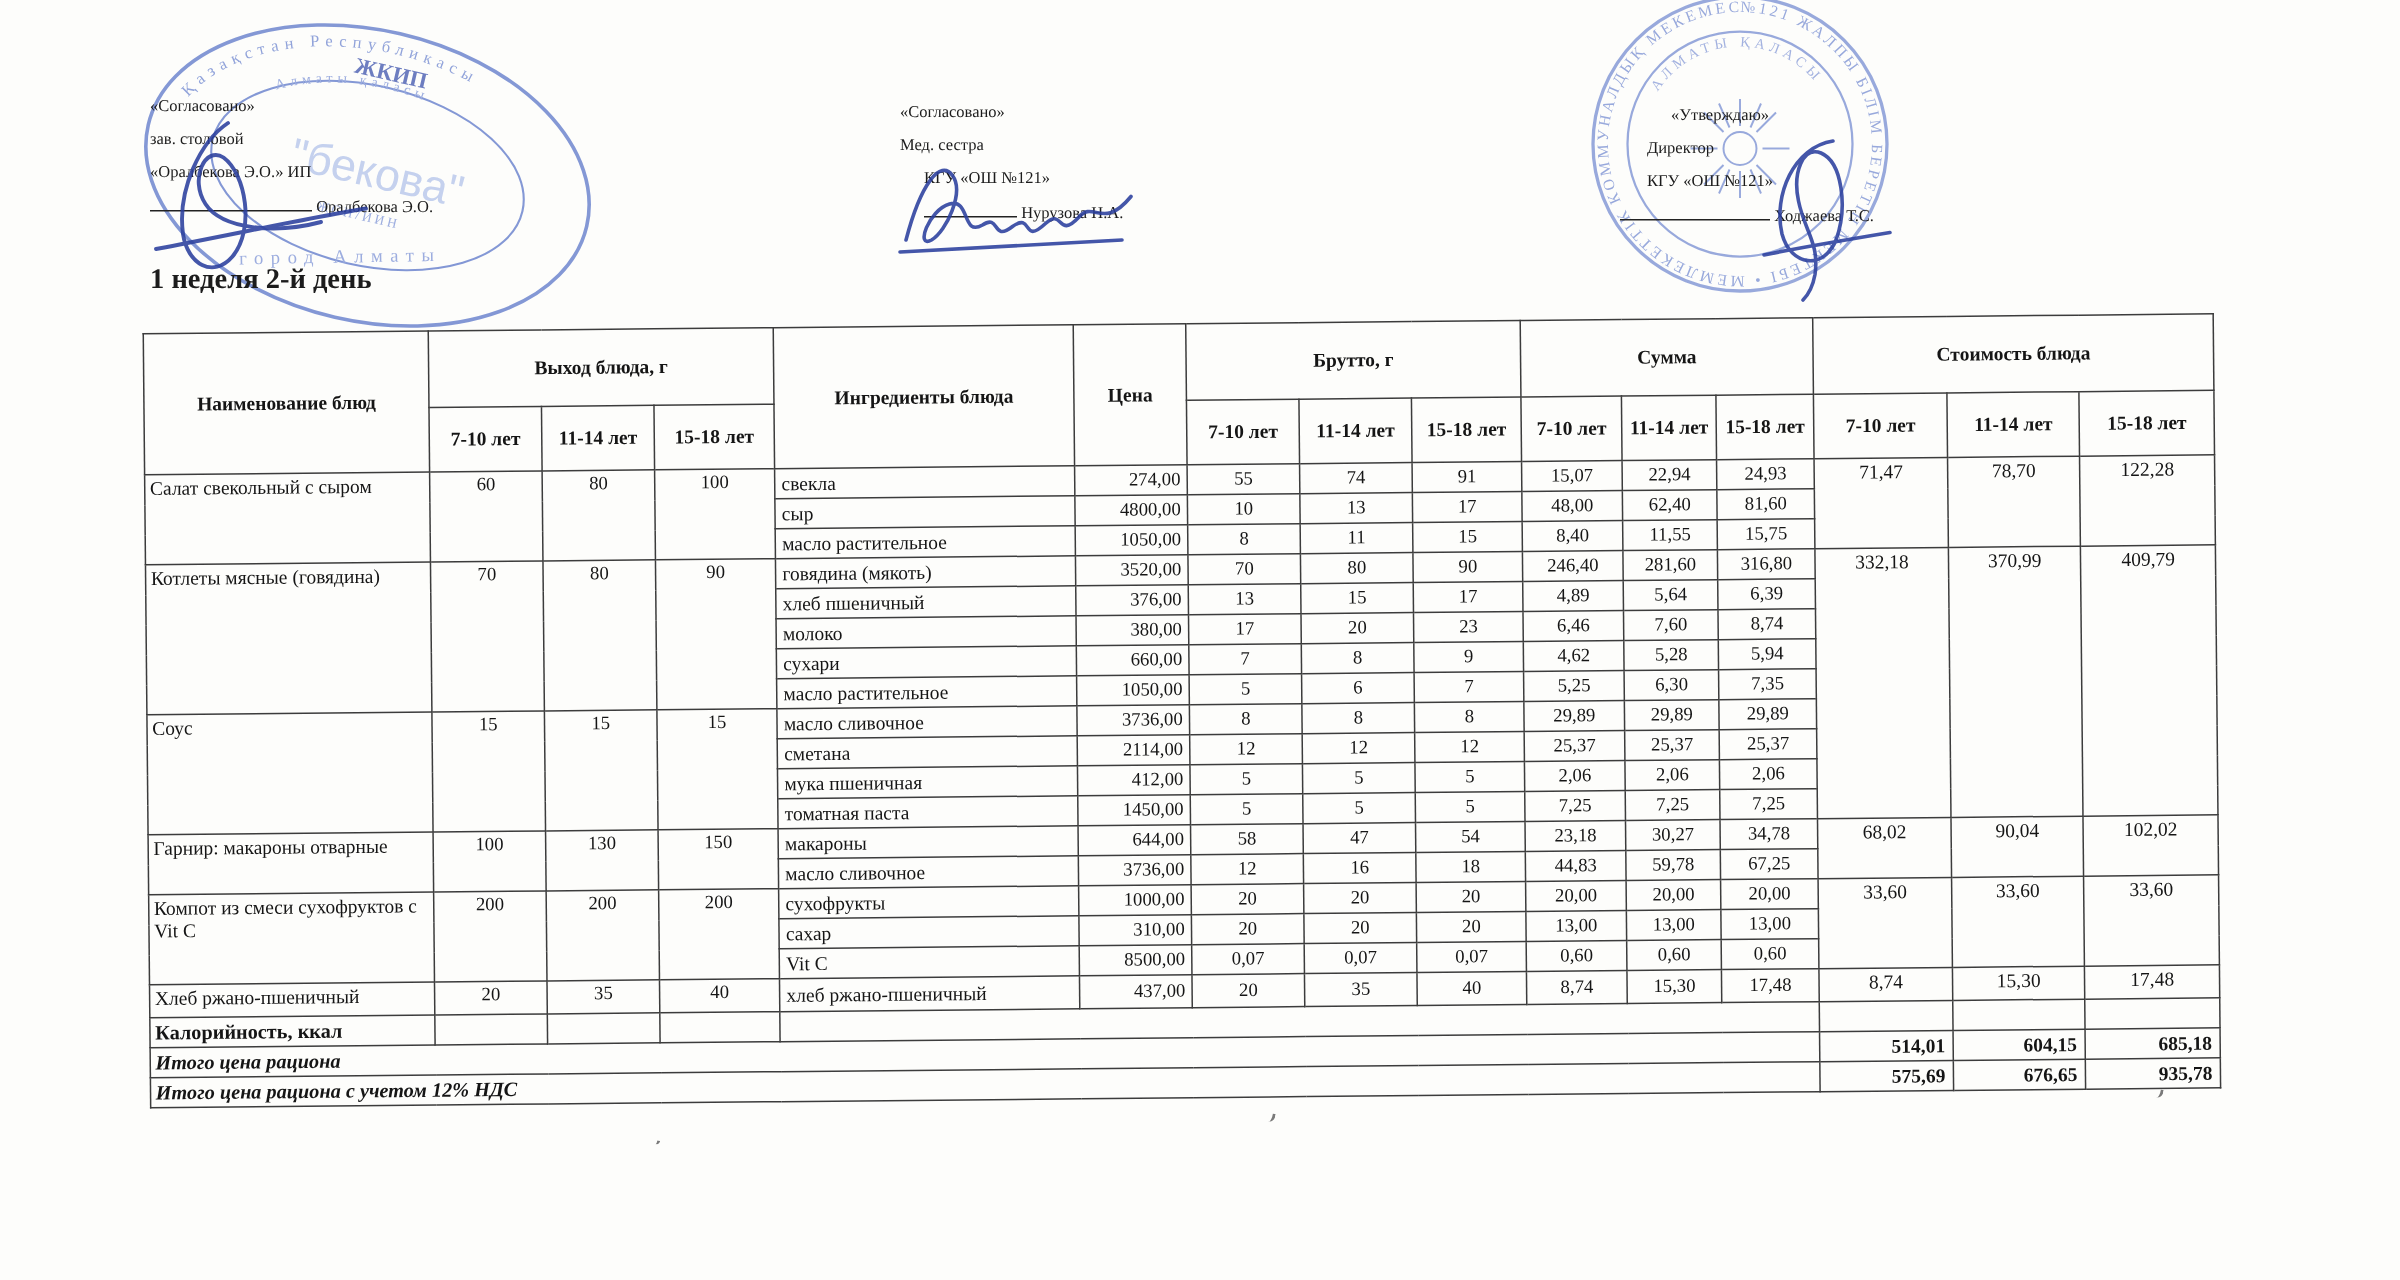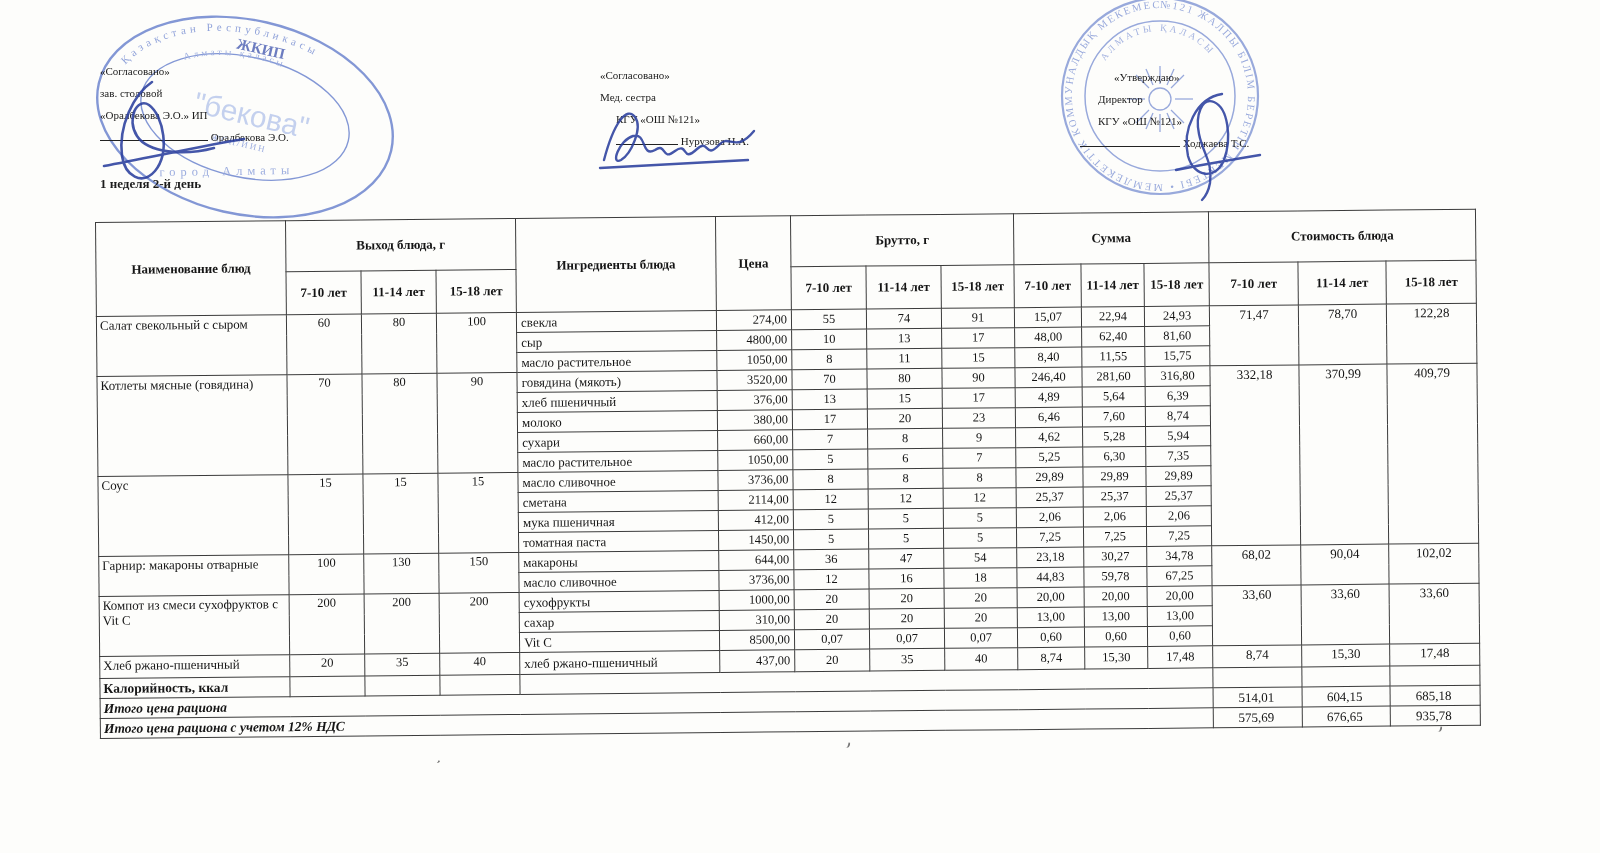--- a/index.html
+++ b/index.html
@@ -7,38 +7,38 @@
     width:1600px;height:853px;position:relative;overflow:hidden;
     background:#fdfdfb;
     font-family:"Liberation Serif","DejaVu Serif",serif;
     color:#1c1c1c;
   }
   .page{position:absolute;inset:0;}
   
   .approval{position:absolute;z-index:3;font-weight:normal;font-size:11px;line-height:22px;white-space:nowrap;}
   .approval .ind1{margin-left:16px;}
   .sig-line{display:inline-block;border-bottom:1.6px solid #222;height:14px;vertical-align:baseline;}
-  .week-label{position:absolute;left:100px;top:176px;font-weight:bold;font-size:13px;z-index:3;}
+  .week-label{position:absolute;left:100px;top:176px;font-weight:bold;font-size:19px;z-index:3;}
   
   .stamp{position:absolute;z-index:1;}
   .sig{position:absolute;z-index:4;}
   
   .table-wrap{position:absolute;left:95px;top:222px;z-index:2;transform:rotate(-0.55deg);transform-origin:0 0;}
   table{border-collapse:collapse;table-layout:fixed;width:1380px;}
   td,th{border:1px solid #3c3c3c;height:19px;padding:0 2px;font-size:12.5px;color:#151515;overflow:hidden;}
   thead th{font-weight:bold;font-size:13px;text-align:center;vertical-align:middle;}
   thead tr.h1 th{height:50px;}
   thead tr.h2 th{height:42px;}
   td.dish{text-align:left;vertical-align:top;padding:1px 3px;font-size:13px;line-height:15px;}
   td.num{text-align:center;}
   td.top{vertical-align:top;padding-top:1px;}
   td.ing{text-align:left;padding-left:4px;font-size:13px;white-space:nowrap;}
   td.price{text-align:right;padding-right:4px;}
   td.cost{font-size:13px;}
-  td.total{text-align:center;font-weight:normal;padding-right:5px;font-size:13px;}
+  td.total{text-align:right;font-weight:bold;padding-right:5px;font-size:13px;}
   .footer-label{font-weight:bold;text-align:left;padding-left:3px;font-size:13.5px;white-space:nowrap;}
   .it{font-style:italic;}
   
   .speck{position:absolute;z-index:0;width:3px;height:6px;border-right:2px solid #444;border-radius:0 0 4px 0;transform:rotate(12deg);opacity:.7;}
 </style>
 </head>
 <body>
 
 <div class="page">
 
@@ -325,21 +325,21 @@
             <td class="num">7,25</td>
             <td class="num">7,25</td>
           </tr>
           <tr>
             <td class="dish" rowspan="2">Гарнир: макароны отварные</td>
             <td class="num top" rowspan="2">100</td>
             <td class="num top" rowspan="2">130</td>
             <td class="num top" rowspan="2">150</td>
             <td class="ing">макароны</td>
             <td class="price">644,00</td>
-            <td class="num">36</td>
+            <td class="num">58</td>
             <td class="num">47</td>
             <td class="num">54</td>
             <td class="num">23,18</td>
             <td class="num">30,27</td>
             <td class="num">34,78</td>
             <td class="num top cost" rowspan="2">68,02</td>
             <td class="num top cost" rowspan="2">90,04</td>
             <td class="num top cost" rowspan="2">102,02</td>
           </tr>
           <tr>

